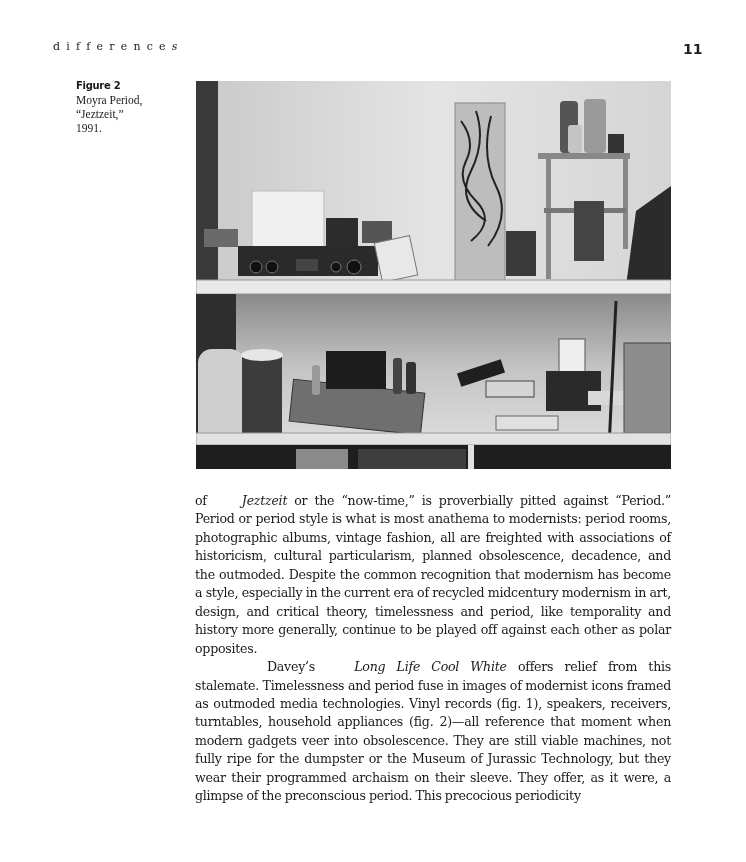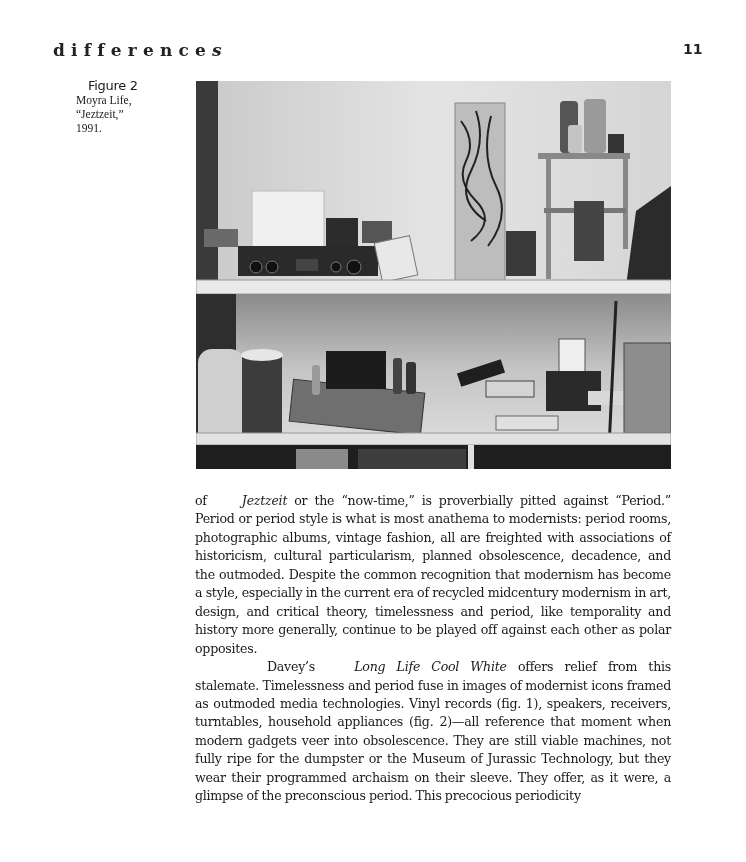--- a/index.html
+++ b/index.html
@@ -1,32 +1,32 @@
 <!DOCTYPE html>
 <html><head>
 <meta charset="utf-8">
 <style>
   html, body { margin: 0; padding: 0; background: #ffffff; }
   body { width: 746px; height: 862px; position: relative; overflow: hidden; color: #1a1a1a; }
   .running-head {
     position: absolute; left: 53px; top: 40px;
-    font-family: "DejaVu Serif", serif; font-size: 17px; font-weight: bold;
+    font-family: "DejaVu Serif", serif; font-size: 11px; font-weight: normal;
     letter-spacing: 6.2px; color: #222; text-align: right;
   }
   .running-head .last { font-style: italic; }
   .folio {
     position: absolute; left: 683px; top: 41px;
     font-family: "DejaVu Sans", sans-serif; font-size: 14px; font-weight: bold; color: #222;
   }
   .caption {
     position: absolute; left: 76px; top: 79px; width: 110px;
     font-family: "Liberation Serif", serif; font-size: 11.5px; line-height: 14px; color: #1a1a1a;
   }
   .caption .label {
-    font-family: "DejaVu Sans", sans-serif; font-weight: normal; font-size: 13px; letter-spacing: -0.3px; margin-left: 12px;
+    font-family: "DejaVu Sans", sans-serif; font-weight: bold; font-size: 10px; letter-spacing: -0.3px;
   }
   .photo {
     position: absolute; left: 196px; top: 81px; width: 475px; height: 388px;
     background: #d8d8d8; overflow: hidden;
   }
   .photo svg { display: block; width: 100%; height: 100%; }
   .body-text {
     position: absolute; left: 195px; top: 492px; width: 476px;
     font-family: "DejaVu Serif", serif; font-size: 12.6px; line-height: 18.45px;
     color: #1a1a1a; text-align: justify; letter-spacing: -0.25px; word-spacing: -0.5px;
@@ -36,21 +36,21 @@
   .body-text em { font-style: italic; margin-left: 28px; }
 </style>
 </head>
 <body>
 
 <div class="running-head"><span>difference</span><span class="last">s</span></div>
 <div class="folio">11</div>
 
 <div class="caption">
   <div class="label">Figure 2</div>
-  <div>Moyra Life,</div>
+  <div>Moyra Period,</div>
   <div>“Jeztzeit,”</div>
   <div>1991.</div>
 </div>
 
 <div class="photo" title="Black-and-white photograph of two shelves cluttered with audio equipment: an amplifier with knobs, an open electronic chassis, spray cans on a small metal rack, a vacuum-tube amplifier, a rolled blanket, a cylindrical container, and assorted cassettes and boxes on the lower shelf.">
   <svg viewBox="0 0 475 388" preserveAspectRatio="none">
     <defs>
       <linearGradient id="wall" x1="0" y1="0" x2="1" y2="0">
         <stop offset="0" stop-color="#c9c9c9"></stop>
         <stop offset="0.5" stop-color="#e4e4e4"></stop>

